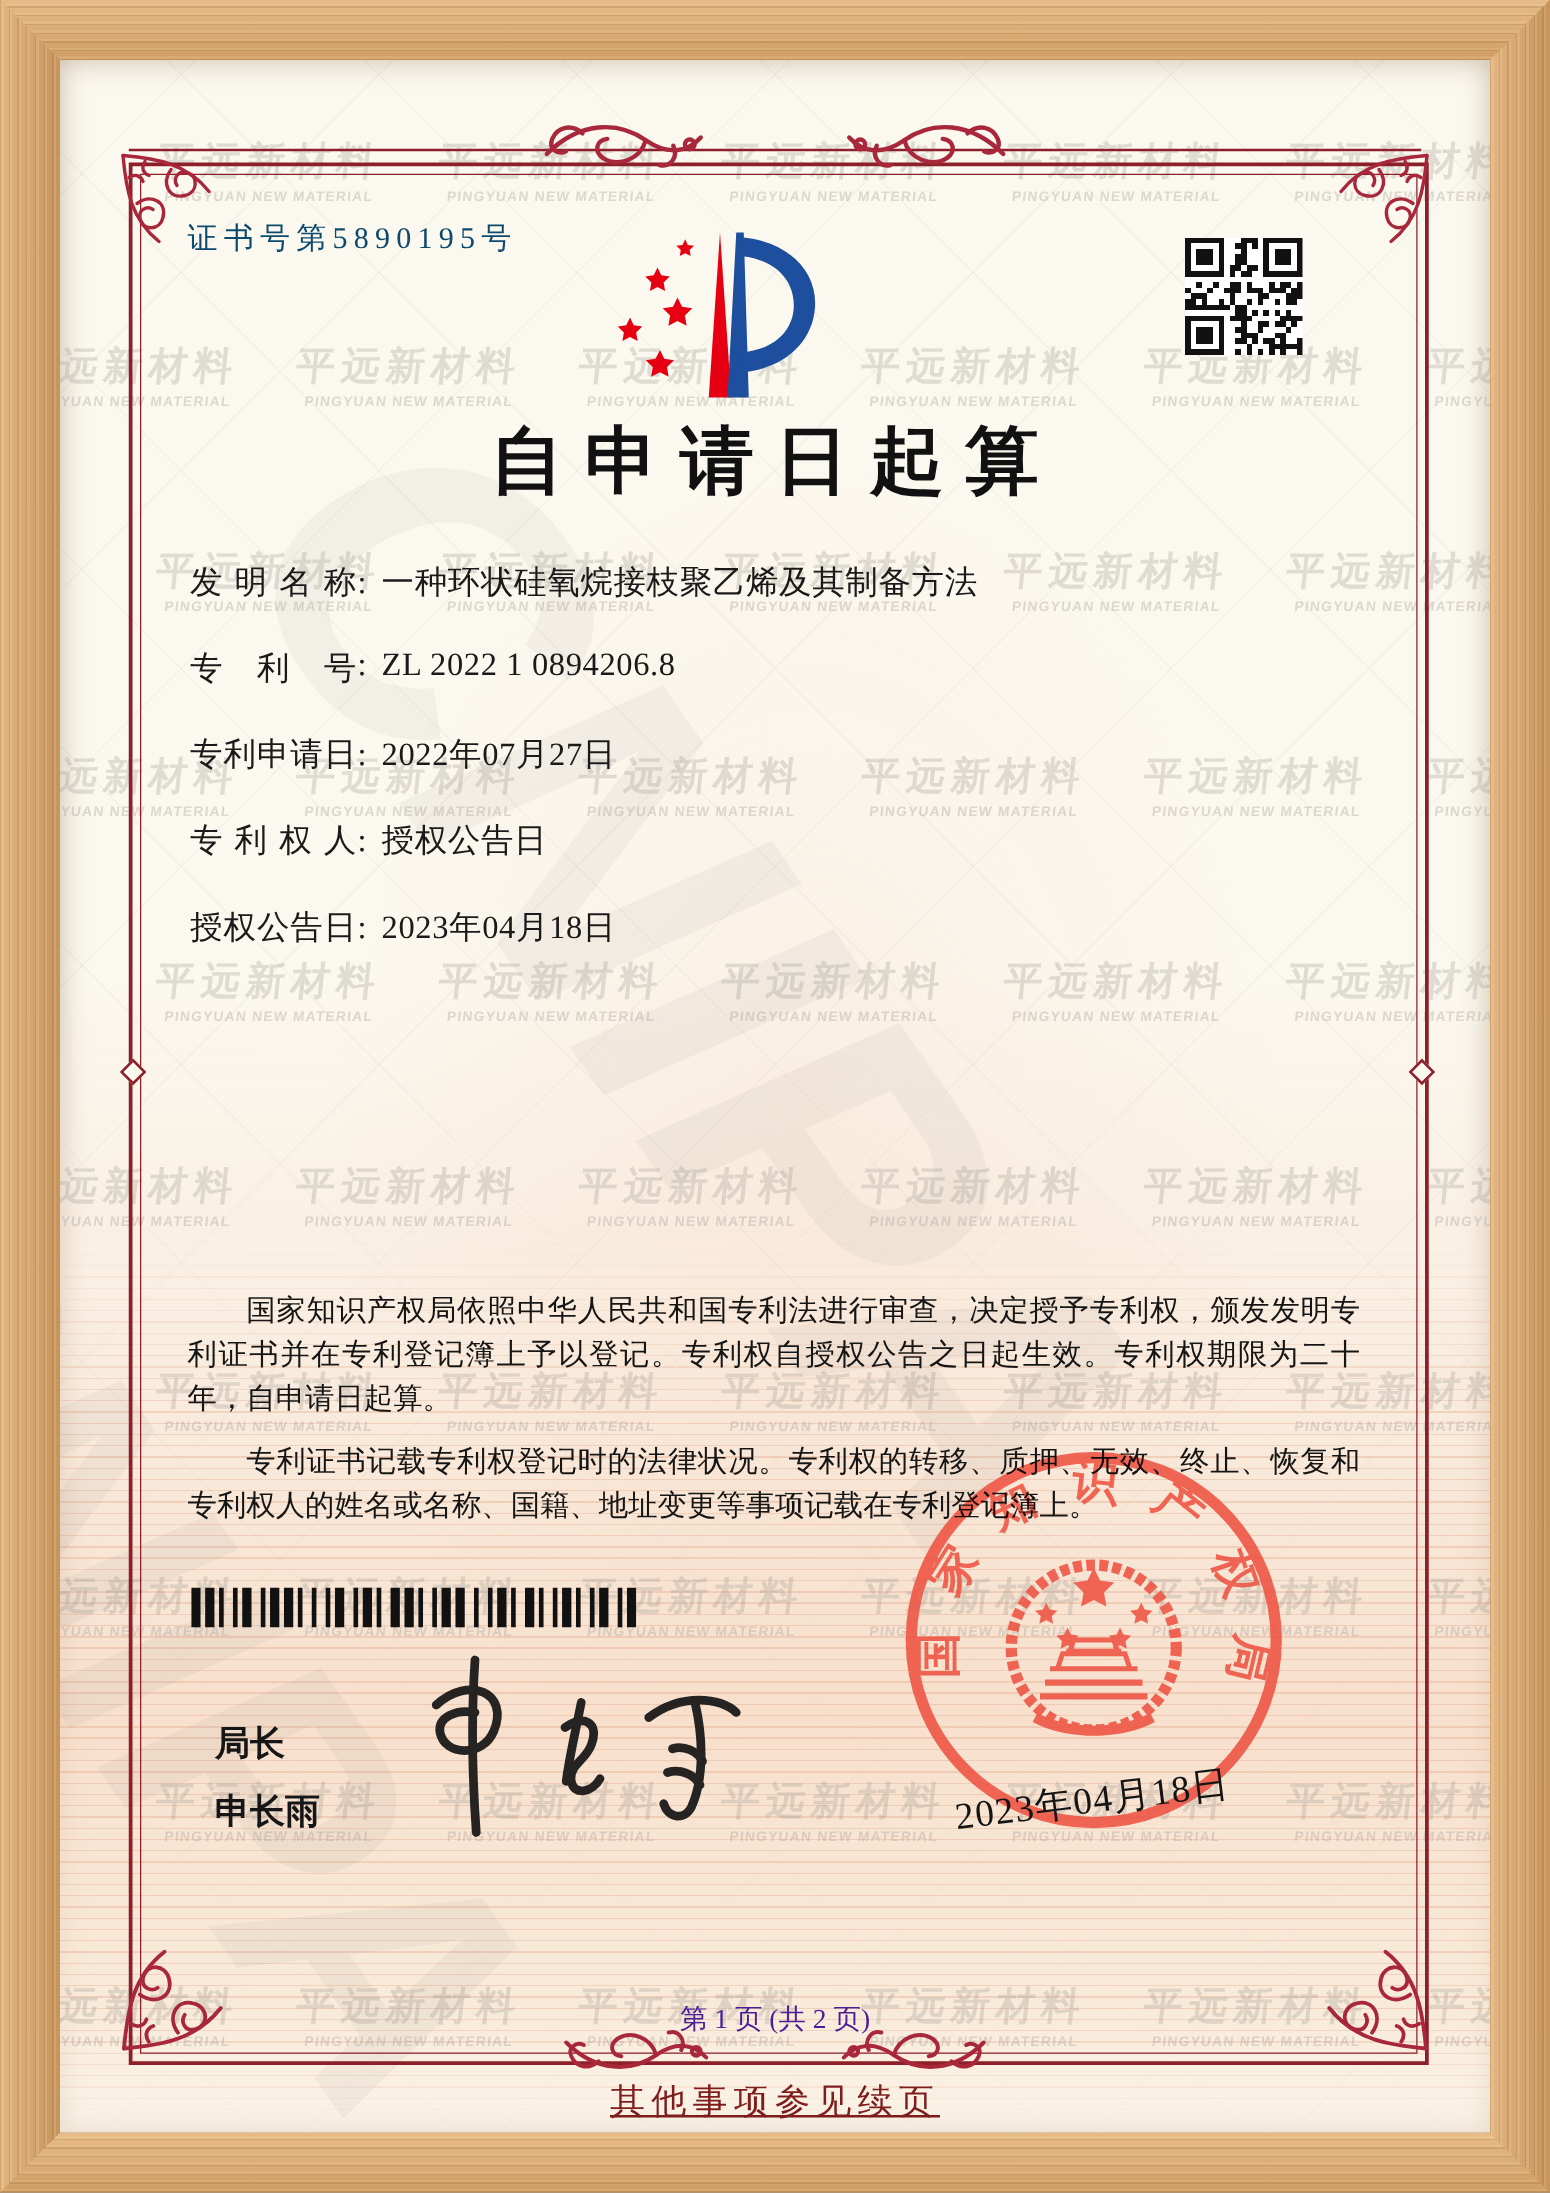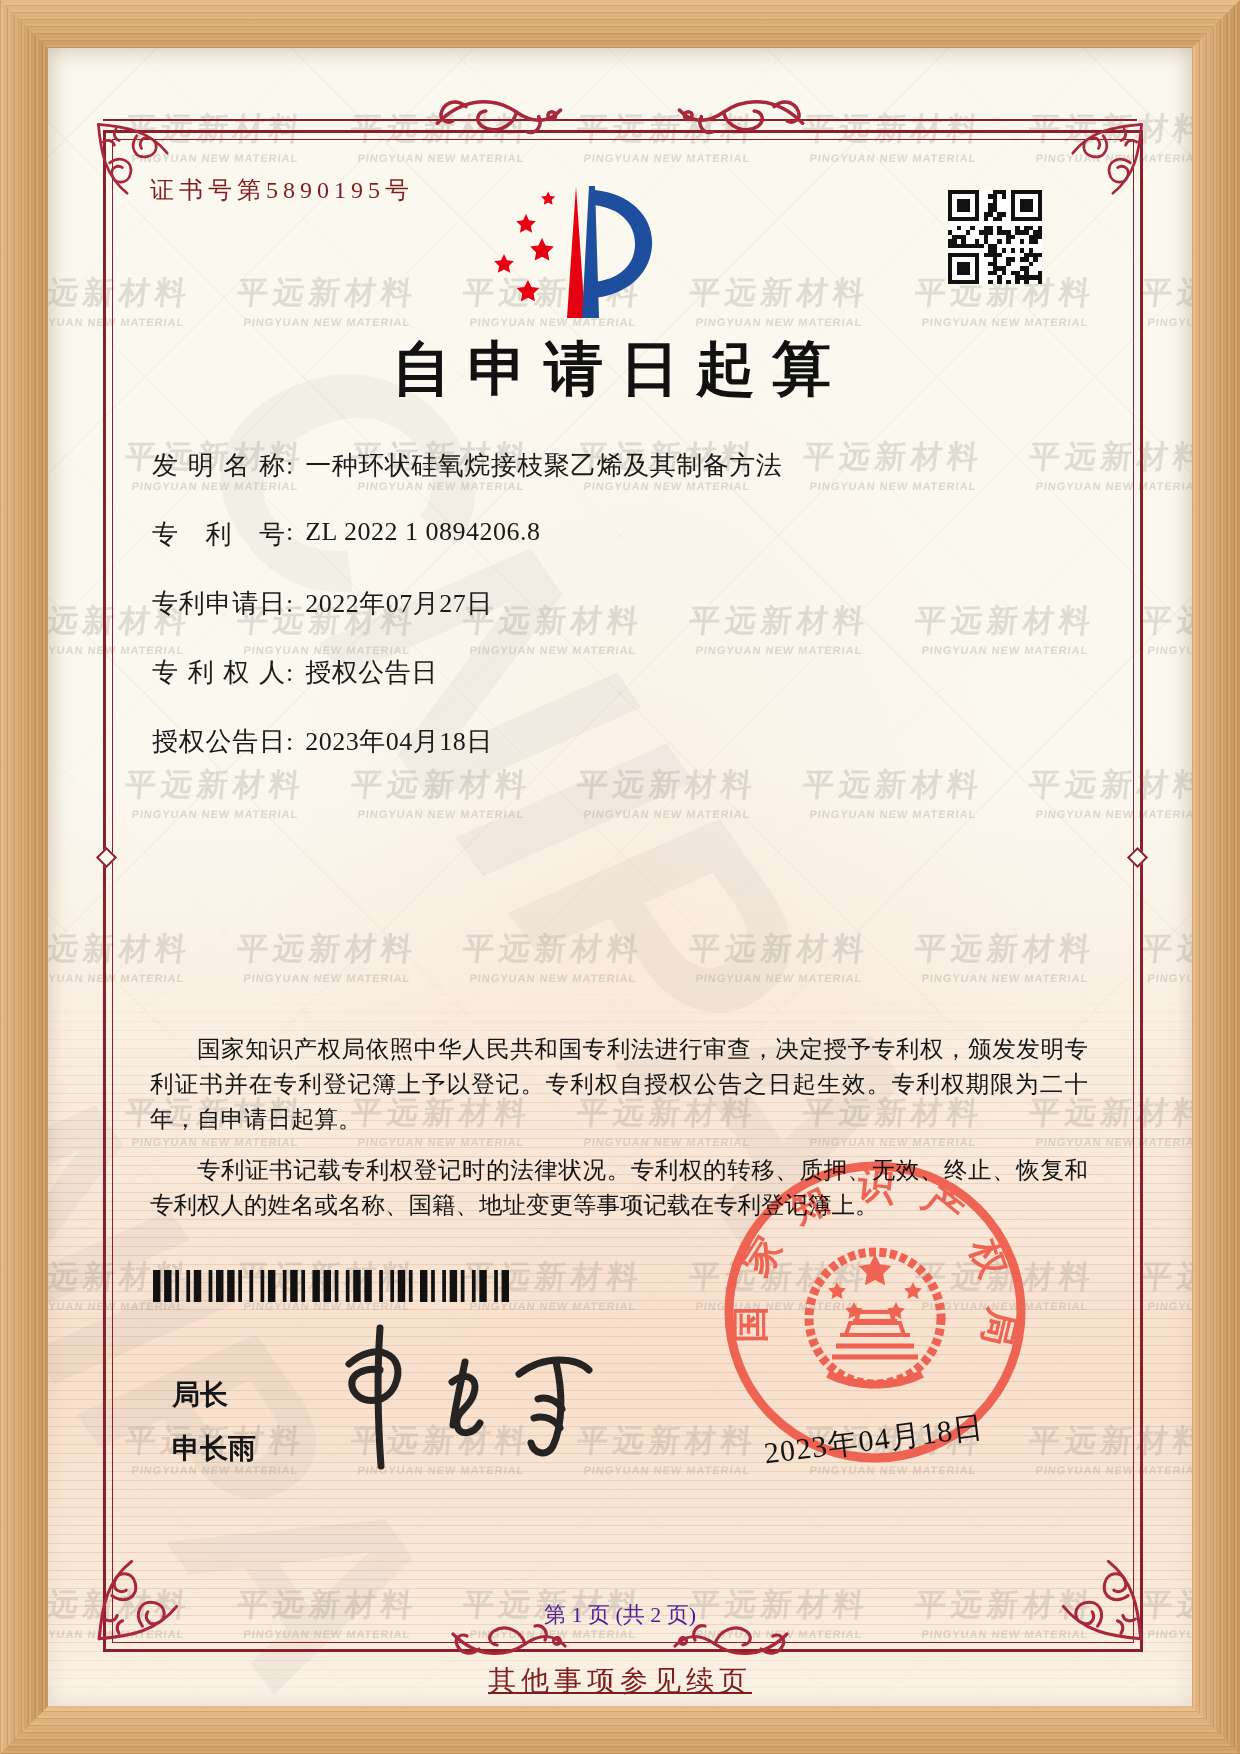--- a/index.html
+++ b/index.html
@@ -49,21 +49,21 @@
   .wm-big2{left:-40px;top:820px;font-size:280px;transform:rotate(55deg);transform-origin:left top;}
   
   .content{position:absolute;left:0;top:0;right:0;bottom:0;z-index:4;}
   .cert-rect{position:absolute;left:103px;top:130px;width:1034px;height:1516px;
     border:3px solid #8c1f2a;}
   .cert-rect-inner{position:absolute;left:6px;top:6px;right:6px;bottom:6px;border:1px solid #8c1f2a;}
   .orn-line-top{position:absolute;left:103px;top:119px;width:1034px;height:2px;background:#8c1f2a;}
   .orn{position:absolute;color:#a8273a;}
   .diamond{position:absolute;width:11px;height:11px;border:2px solid #8c1f2a;transform:rotate(45deg);background:#fbf8ef;}
   
-  .cert-no{position:absolute;left:150px;top:174px;font-size:24px;letter-spacing:5px;color:#7f1d1d;}
+  .cert-no{position:absolute;left:150px;top:174px;font-size:24px;letter-spacing:5px;color:#0c4a6e;}
   .logo{position:absolute;left:476px;top:180px;width:188px;height:146px;}
   .qr{position:absolute;left:948px;top:190px;width:94px;height:94px;}
   .title{position:absolute;left:0;top:330px;width:100%;text-align:center;
     font-size:59px;font-weight:bold;letter-spacing:17px;color:#111;}
   
   .fields{position:absolute;left:152px;top:448px;width:940px;font-size:26px;color:#1a1a1a;}
   .frow{position:relative;height:69px;}
   .flabel{display:inline-block;width:133px;text-align:justify;text-align-last:justify;vertical-align:top;}
   .fcolon{display:inline-block;margin:0 12px 0 1px;}
   .fvalue{letter-spacing:.5px;}

